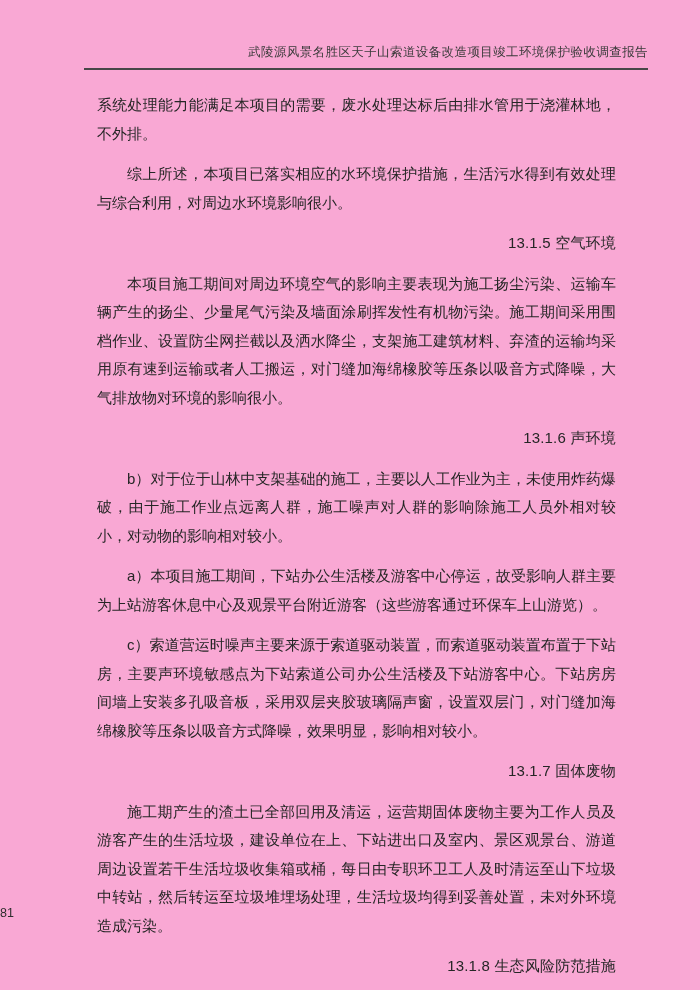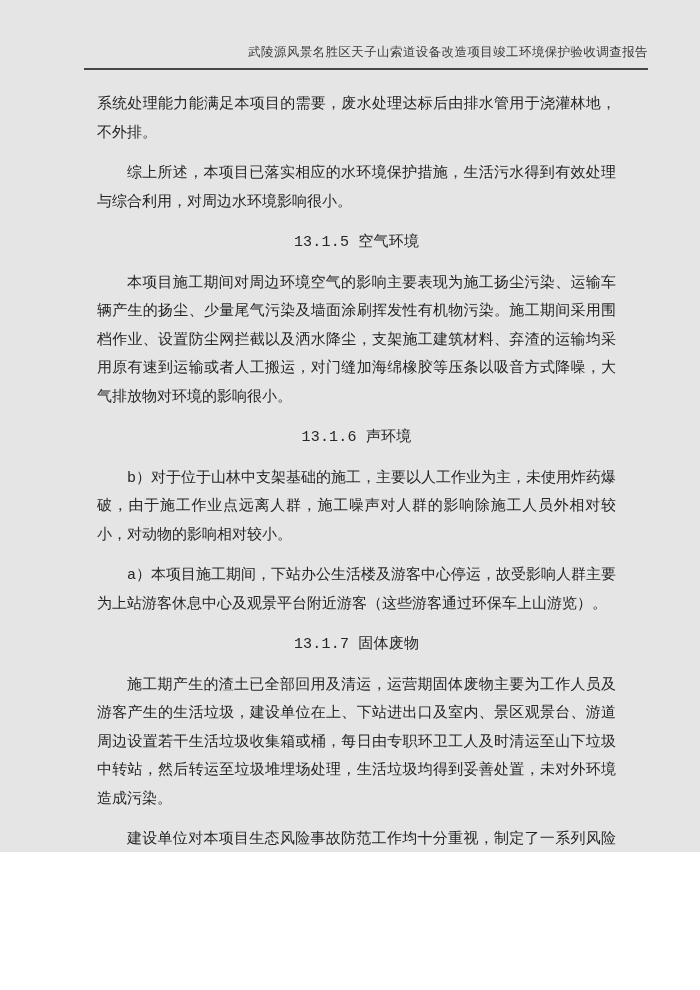--- a/index.html
+++ b/index.html
@@ -1,22 +1,22 @@
 <!DOCTYPE html>
 <html><head>
 <meta charset="utf-8">
 <style>
   html, body { margin: 0; padding: 0; background: #ffffff; }
   .page {
     position: relative;
     width: 700px;
-    height: 852px;
-    background: #e5e5e5;
+    height: 990px;
+    background: #f9a8d4;
     overflow: hidden;
-    font-family: Liberation Mono, monospace;
+    font-family: Liberation Sans, sans-serif;
     color: #262626;
   }
   .page-header {
     position: absolute;
     top: 44px;
     left: 84px;
     right: 52px;
     text-align: right;
     font-size: 12.5px;
     letter-spacing: 0.4px;
@@ -32,21 +32,21 @@
   }
   .doc-content p {
     margin: 12px;
     font-size: 15px;
     line-height: 28.5px;
     text-align: justify;
     color: #262626;
   }
   .doc-content p.indent { text-indent: 2em; }
   .doc-content p.heading {
-    text-align: center;
+    text-align: right;
     text-indent: 0;
     letter-spacing: 0.2px;
   }
   .doc-content sup {
     font-size: 9.5px;
     line-height: 0;
     vertical-align: super;
   }
   .page-footer {
     position: absolute;
@@ -67,22 +67,24 @@
   </div>
 
   <div class="doc-content">
       <p class="para">系统处理能力能满足本项目的需要，废水处理达标后由排水管用于浇灌林地，不外排。</p>
       <p class="para indent">综上所述，本项目已落实相应的水环境保护措施，生活污水得到有效处理与综合利用，对周边水环境影响很小。</p>
       <p class="heading">13.1.5 空气环境</p>
       <p class="para indent">本项目施工期间对周边环境空气的影响主要表现为施工扬尘污染、运输车辆产生的扬尘、少量尾气污染及墙面涂刷挥发性有机物污染。施工期间采用围档作业、设置防尘网拦截以及洒水降尘，支架施工建筑材料、弃渣的运输均采用原有速到运输或者人工搬运，对门缝加海绵橡胶等压条以吸音方式降噪，大气排放物对环境的影响很小。</p>
       <p class="heading">13.1.6 声环境</p>
       <p class="para indent">b）对于位于山林中支架基础的施工，主要以人工作业为主，未使用炸药爆破，由于施工作业点远离人群，施工噪声对人群的影响除施工人员外相对较小，对动物的影响相对较小。</p>
       <p class="para indent">a）本项目施工期间，下站办公生活楼及游客中心停运，故受影响人群主要为上站游客休息中心及观景平台附近游客（这些游客通过环保车上山游览）。</p>
+      <p class="para indent">c）索道营运时噪声主要来源于索道驱动装置，而索道驱动装置布置于下站房，主要声环境敏感点为下站索道公司办公生活楼及下站游客中心。下站房房间墙上安装多孔吸音板，采用双层夹胶玻璃隔声窗，设置双层门，对门缝加海绵橡胶等压条以吸音方式降噪，效果明显，影响相对较小。</p>
       <p class="heading">13.1.7 固体废物</p>
       <p class="para indent">施工期产生的渣土已全部回用及清运，运营期固体废物主要为工作人员及游客产生的生活垃圾，建设单位在上、下站进出口及室内、景区观景台、游道周边设置若干生活垃圾收集箱或桶，每日由专职环卫工人及时清运至山下垃圾中转站，然后转运至垃圾堆埋场处理，生活垃圾均得到妥善处置，未对外环境造成污染。</p>
+      <p class="heading">13.1.8 生态风险防范措施</p>
       <p class="para indent">建设单位对本项目生态风险事故防范工作均十分重视，制定了一系列风险防范应</p>
     </div>
 
   <div class="page-footer">
     <span>81</span>
   </div>
 
 </div>
 
 </body></html>

